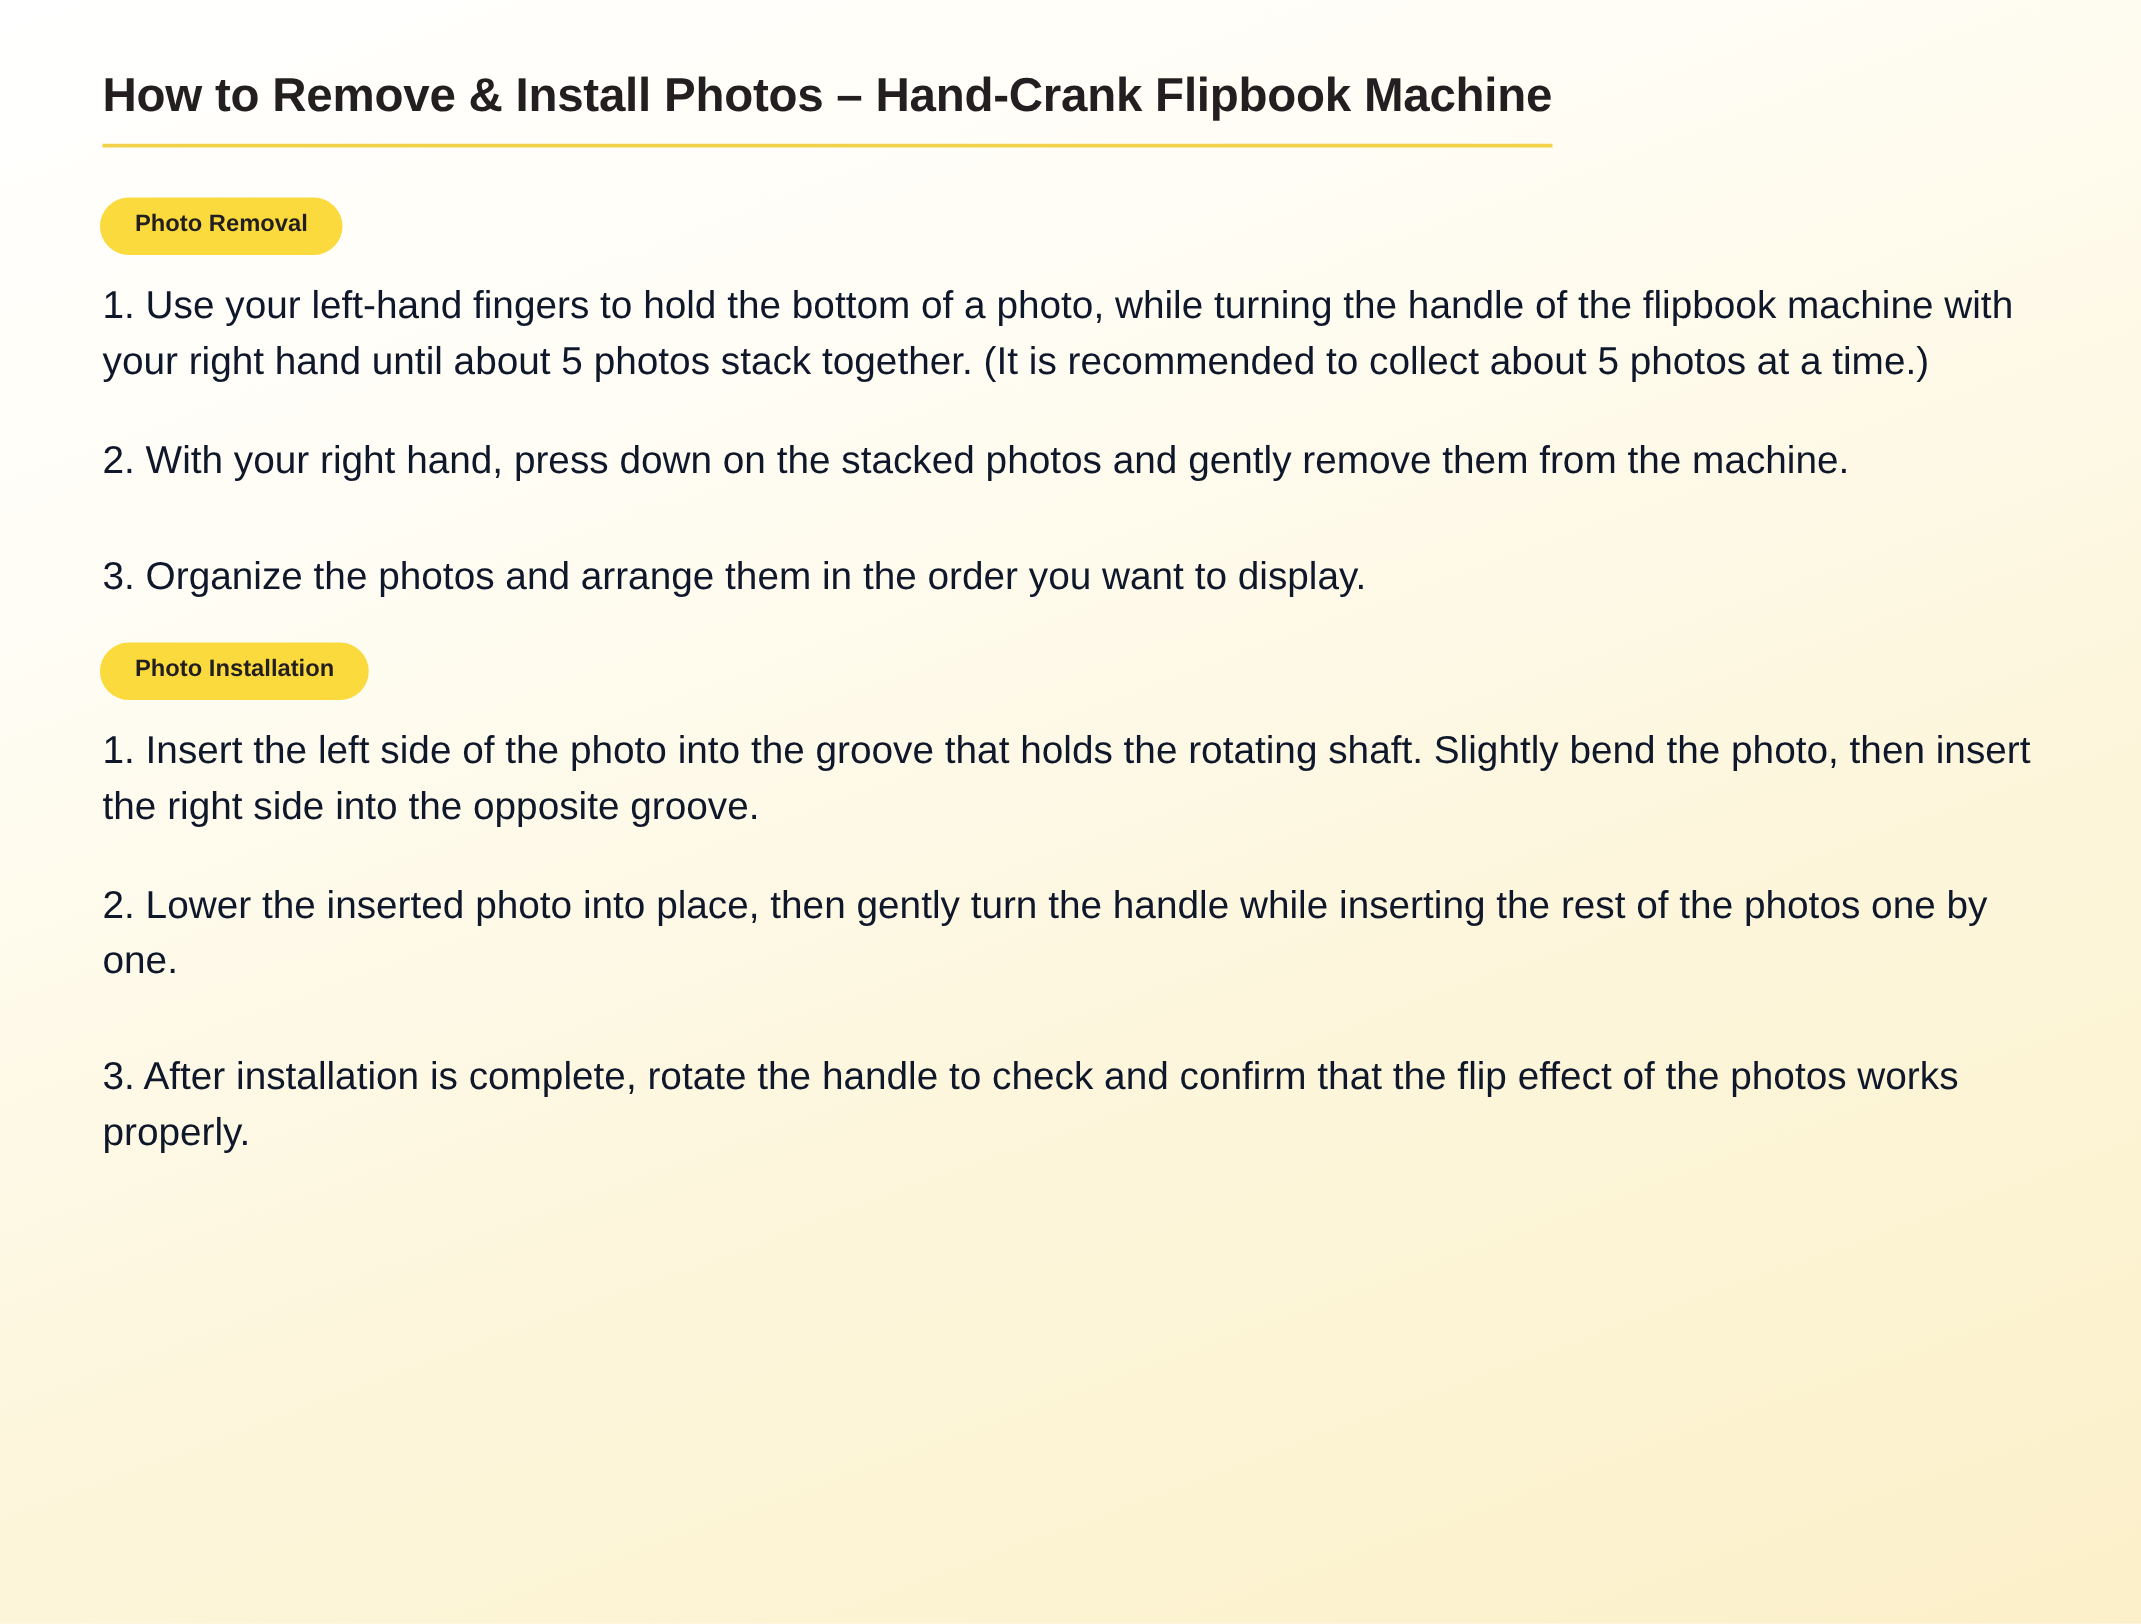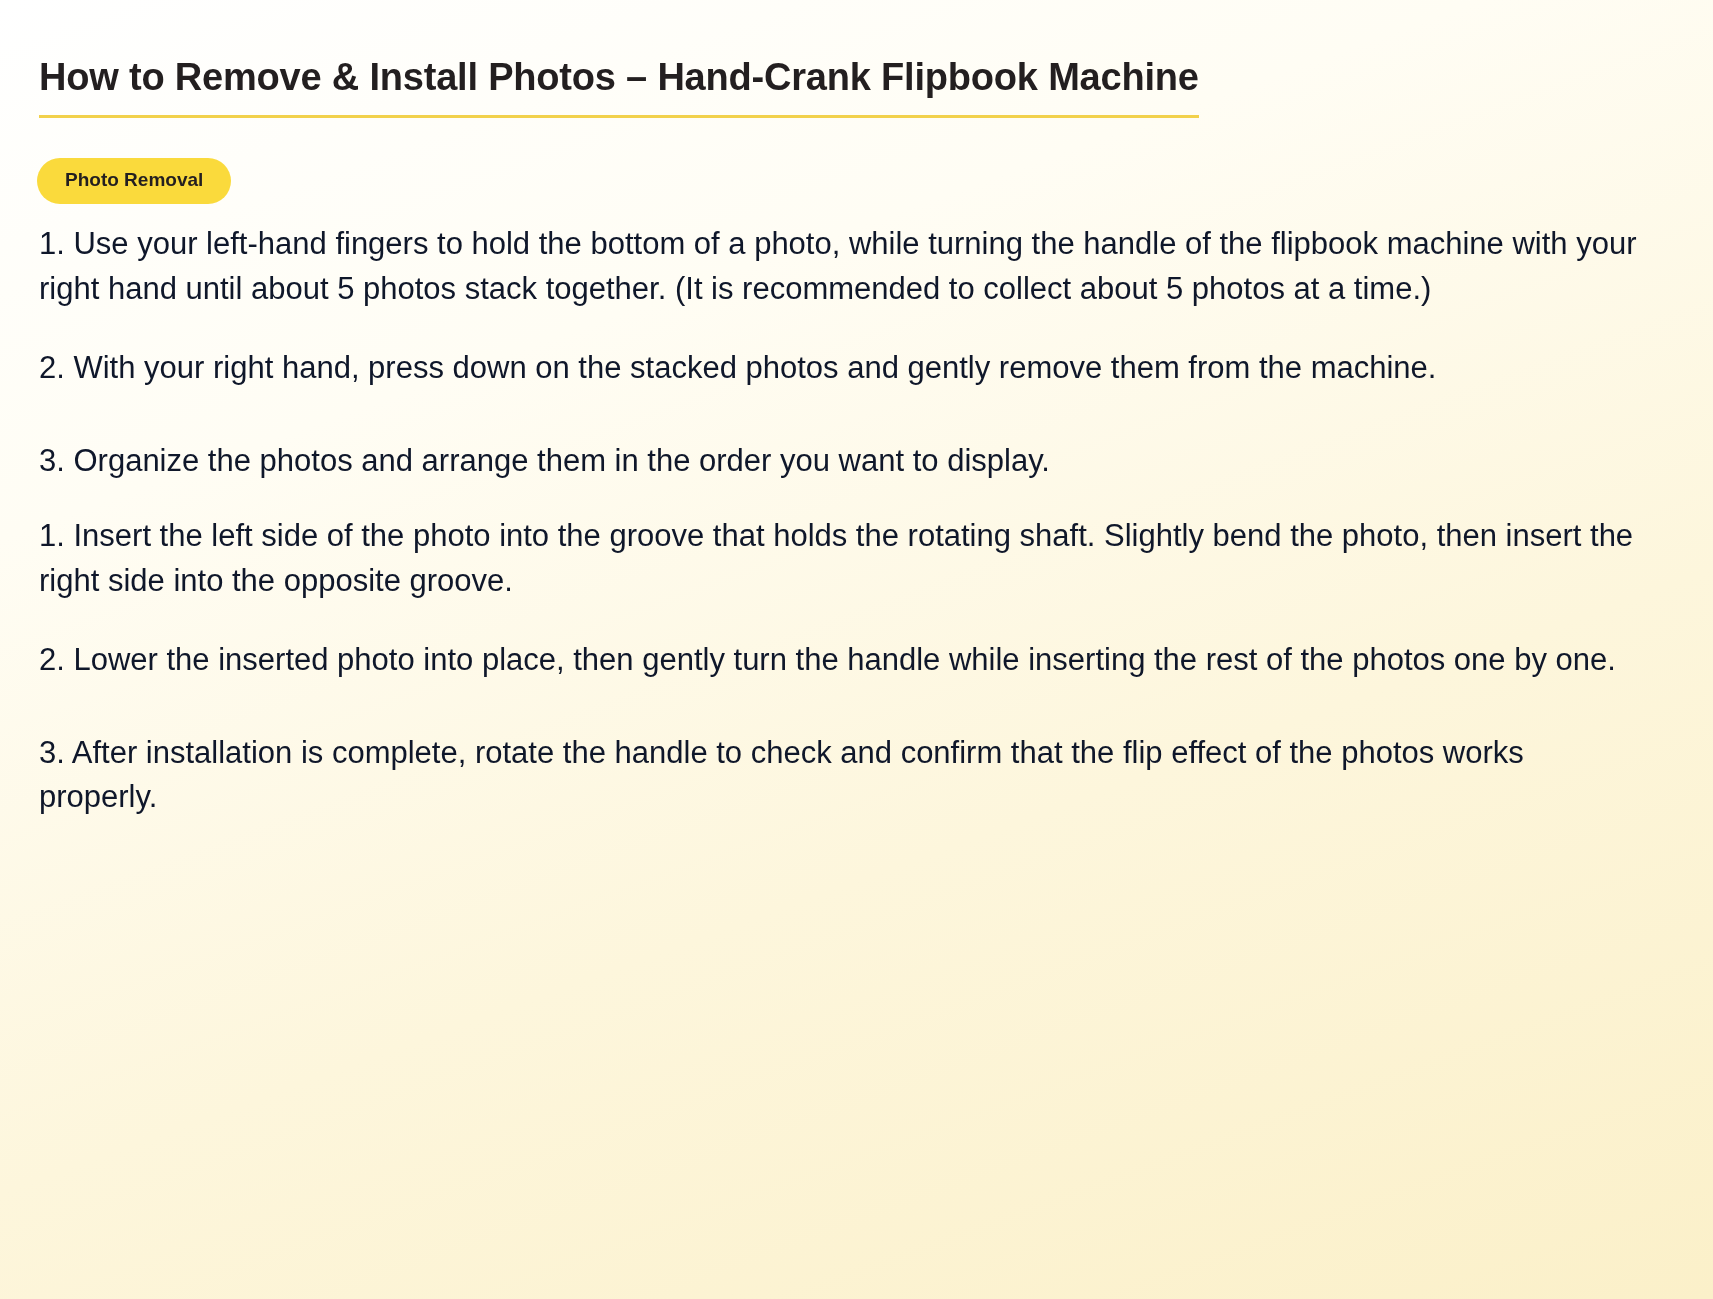--- a/index.html
+++ b/index.html
@@ -11,21 +11,21 @@
     height: 1299px;
     font-family: "Liberation Sans", sans-serif;
     background: linear-gradient(160deg, #ffffff 0%, #fffdf4 28%, #fdf6dc 62%, #fbf0c9 100%);
     color: #231f20;
     overflow: hidden;
   }
   .page {
     box-sizing: border-box;
     width: 1713px;
     height: 1061px;
-    padding: 56px 60px 0 37px;
+    padding: 56px 60px 0 80px;
   }
   .doc-title {
     font-size: 38px;
     font-weight: bold;
     letter-spacing: -0.2px;
     color: #231f20;
     padding: 0 0 16px 0;
     margin: 0 0 0 2px;
     display: inline-block;
     border-bottom: 3px solid #f2d14b;
@@ -79,20 +79,21 @@
   <div class="section section-removal">
     <div class="badge">Photo Removal</div>
     <ol class="steps">
       <li class="step">1. Use your left-hand fingers to hold the bottom of a photo, while turning the handle of the flipbook machine with your right hand until about 5 photos stack together. (It is recommended to collect about 5 photos at a time.)</li>
       <li class="step">2. With your right hand, press down on the stacked photos and gently remove them from the machine.</li>
       <li class="step">3. Organize the photos and arrange them in the order you want to display.</li>
     </ol>
   </div>
 
   <div class="section section-installation">
+    <div class="badge">Photo Installation</div>
     <ol class="steps">
       <li class="step">1. Insert the left side of the photo into the groove that holds the rotating shaft. Slightly bend the photo, then insert the right side into the opposite groove.</li>
       <li class="step">2. Lower the inserted photo into place, then gently turn the handle while inserting the rest of the photos one by one.</li>
       <li class="step">3. After installation is complete, rotate the handle to check and confirm that the flip effect of the photos works properly.</li>
     </ol>
   </div>
 
 </div>
 
 </body></html>

